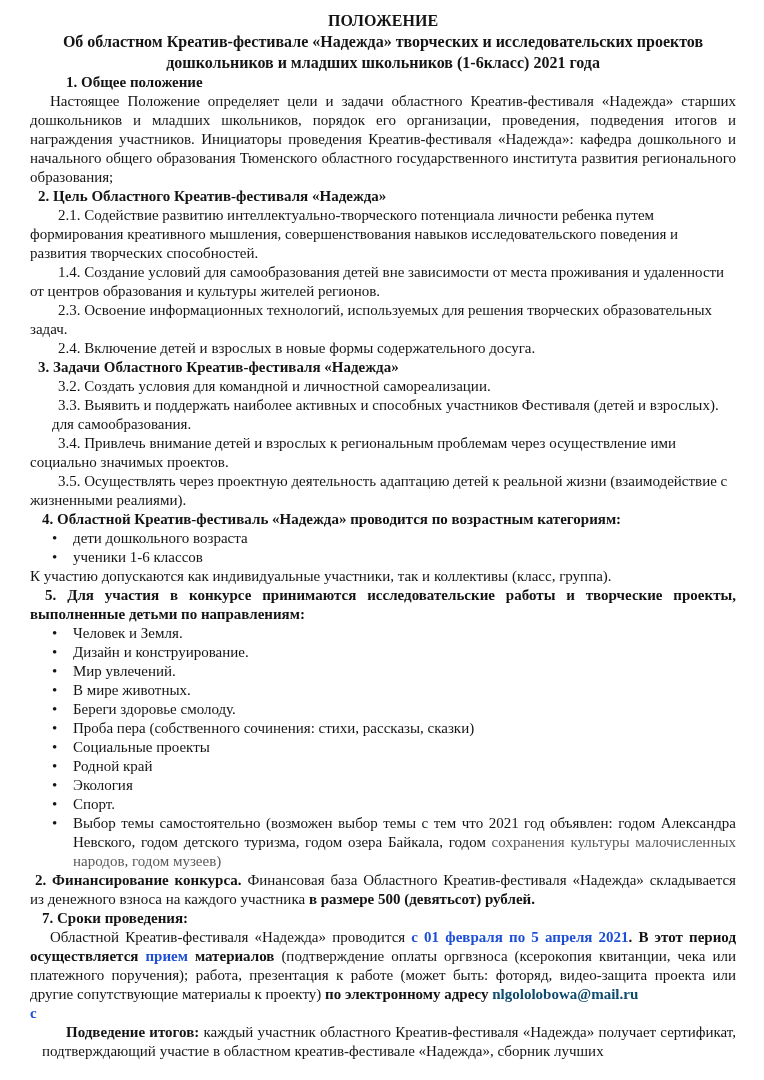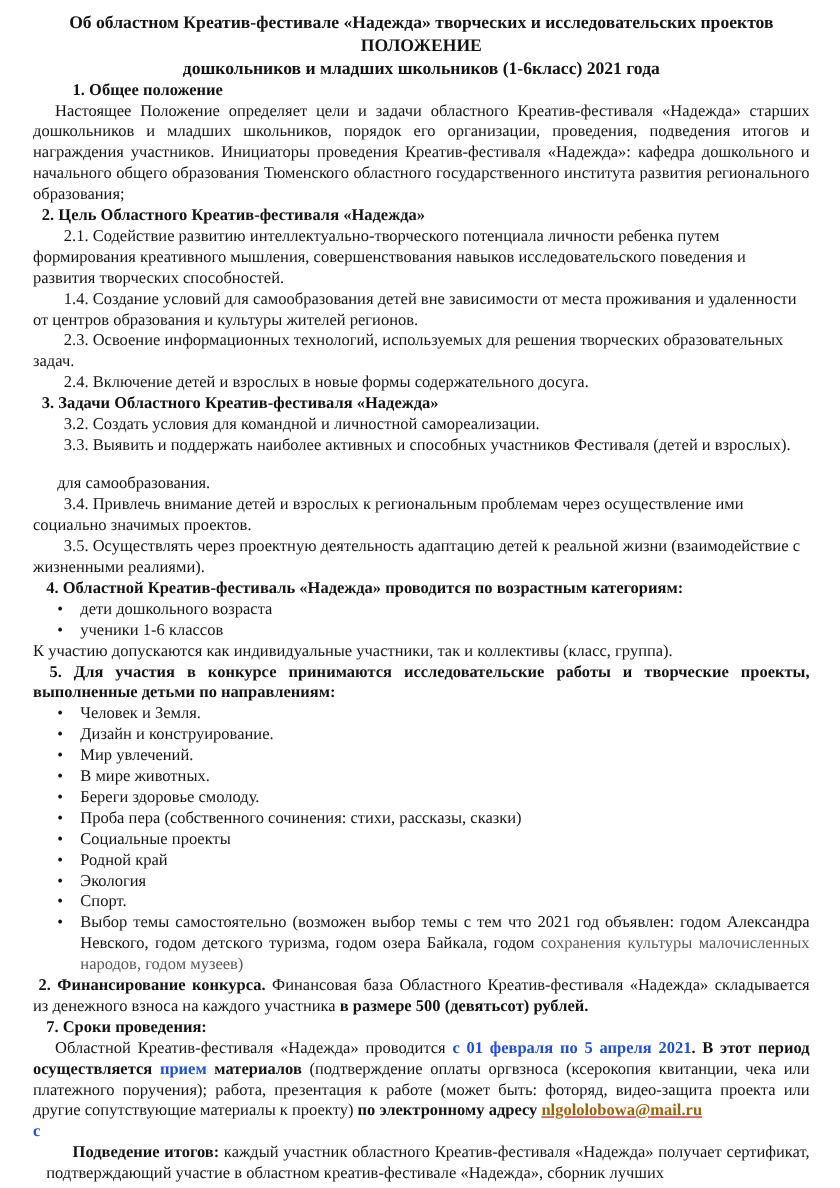--- a/index.html
+++ b/index.html
@@ -14,39 +14,39 @@
   .t  { font-size:16px; line-height:21px; font-weight:bold; text-align:center; }
   .b  { font-weight:bold; }
   .j  { text-align:justify; }
   .red  { color:#1d4ed8; }
   .gray { color:#595959; }
   .i5  { text-indent:5px; }
   .i8  { text-indent:8px; }
   .i12 { text-indent:12px; }
   .i15 { text-indent:15px; }
   .i20 { text-indent:20px; }
-  .i22 { text-indent:22px;margin-top:16px; }
+  .i22 { text-indent:22px; }
   .i24 { text-indent:24px;margin-left:12px; }
   .i28 { text-indent:28px; }
   ul { margin:0; padding:0; list-style:none; }
   li { padding-left:43px; position:relative; }
   li::before {
     content:"\2022";
     position:absolute; left:22px; top:0;
     font-size:15px; color:#141414;
   }
-  a.email { color:#a16207; font-weight:bold; text-decoration:underline; text-decoration-color:#c00000; cursor:pointer; }
+  a.email { color:#0c4a6e; font-weight:bold; text-decoration-color:#c00000; cursor:pointer; }
 </style>
 </head>
 <body>
 
 <div class="page">
 
+  <p class="t">ПОЛОЖЕНИЕ</p>
   <p class="t">Об областном Креатив-фестивале «Надежда» творческих и исследовательских проектов</p>
-  <p class="t">ПОЛОЖЕНИЕ</p>
   <p class="t">дошкольников и младших школьников (1-6класс) 2021 года</p>
 
   <p class="b i24">1. Общее положение</p>
   <p class="j i20">Настоящее Положение определяет цели и задачи областного Креатив-фестиваля «Надежда» старших дошкольников и младших школьников, порядок его организации, проведения, подведения итогов и награждения участников. Инициаторы проведения Креатив-фестиваля «Надежда»: кафедра дошкольного и начального общего образования Тюменского областного государственного института развития регионального образования;</p>
 
   <p class="b i8">2. Цель Областного Креатив-фестиваля «Надежда»</p>
   <p class="i28">2.1. Содействие развитию интеллектуально-творческого потенциала личности ребенка путем формирования креативного мышления, совершенствования навыков исследовательского поведения и развития творческих способностей.</p>
   <p class="i28">1.4. Создание условий для самообразования детей вне зависимости от места проживания и удаленности от центров образования и культуры жителей регионов.</p>
   <p class="i28">2.3. Освоение информационных технологий, используемых для решения творческих образовательных задач.</p>
   <p class="i28">2.4. Включение детей и взрослых в новые формы содержательного досуга.</p>

